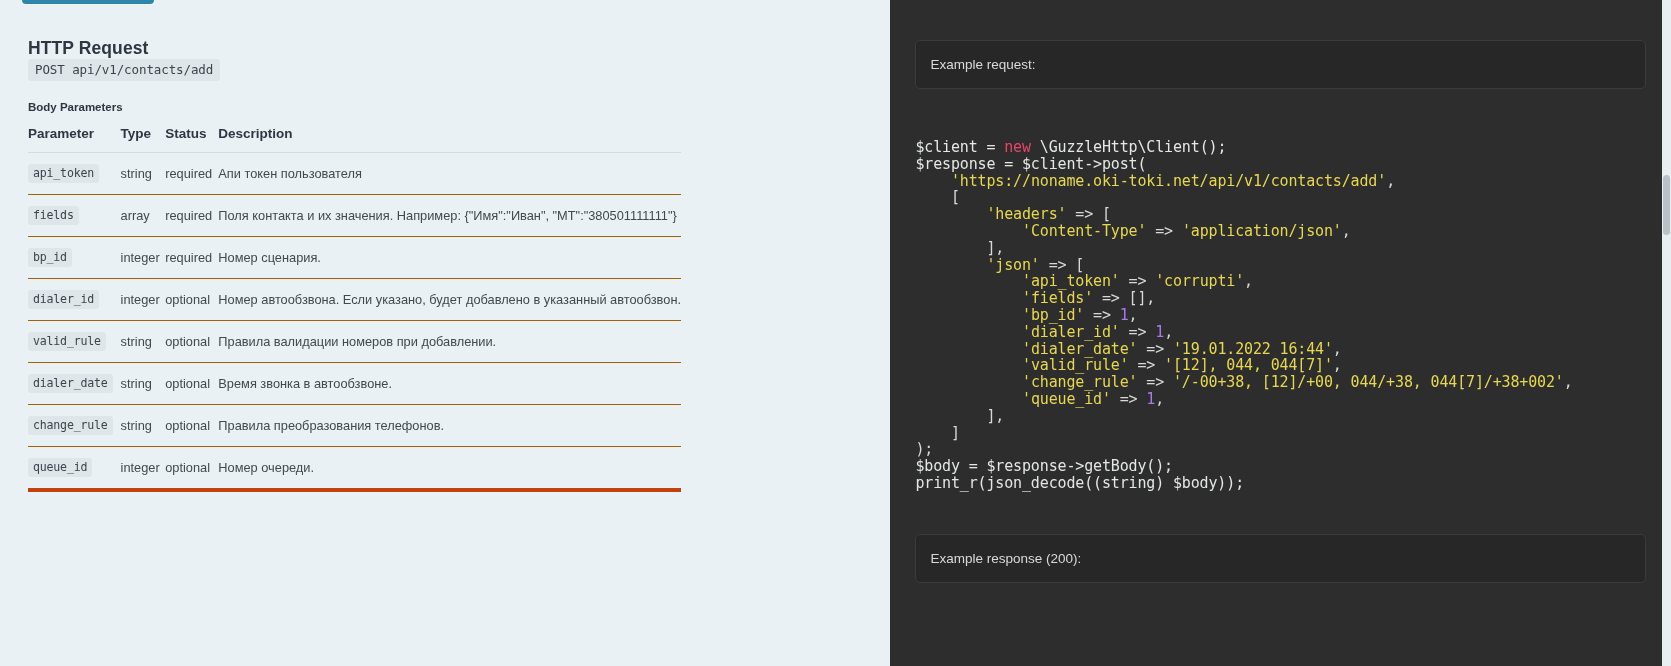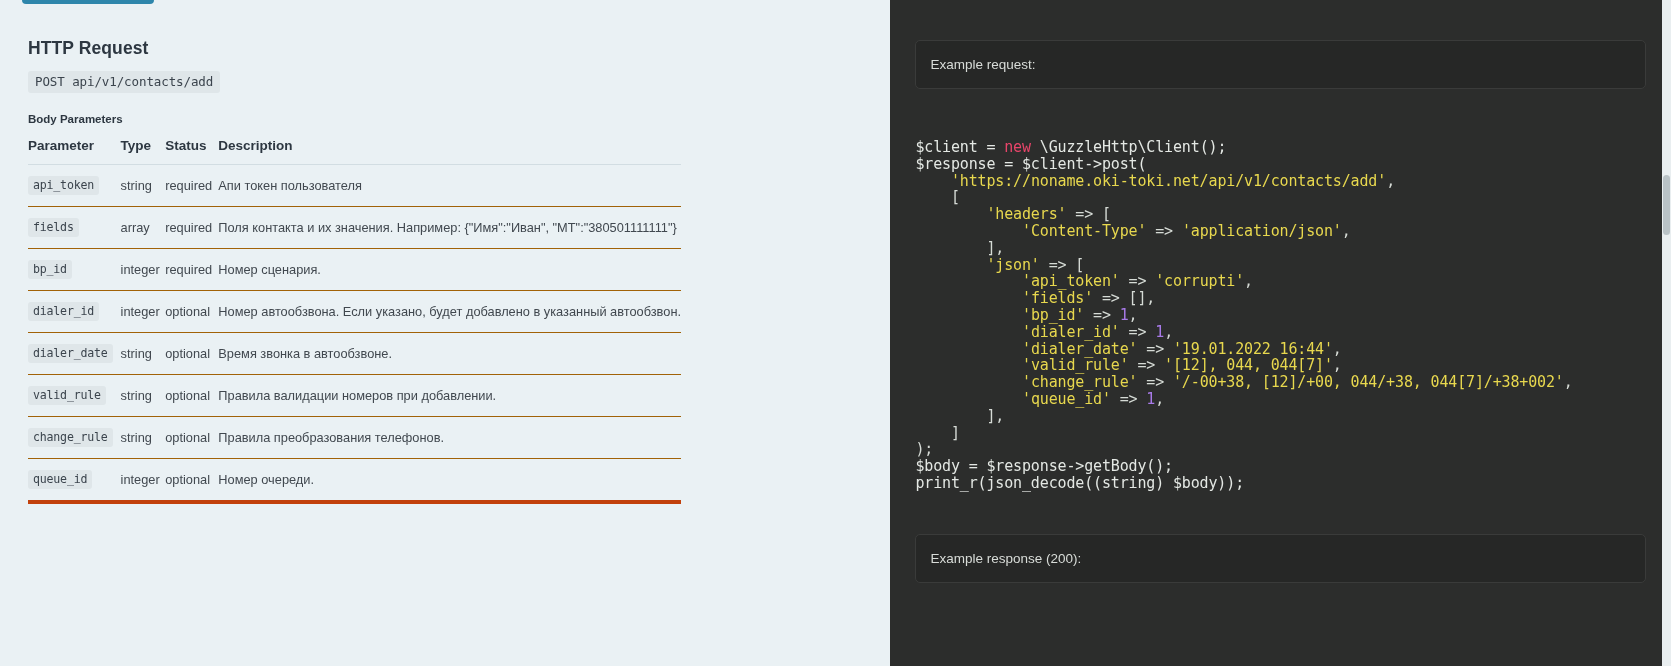--- a/index.html
+++ b/index.html
@@ -27,21 +27,20 @@
   }
   .h-request {
     margin-top: 38px;
     font-size: 17.5px;
     font-weight: bold;
     color: #2d3741;
     letter-spacing: .1px;
   }
   #endpoint-badge {
     display: inline-block;
-    margin-top: 12px;
     padding: 3px 7px 4px 7px;
     background: #dfe6e9;
     border-radius: 3px;
     font-family: "DejaVu Sans Mono", monospace;
     font-size: 12.5px;
     color: #3b444d;
     letter-spacing: -0.1px;
   }
   .section-label {
     margin-top: 20px;
@@ -178,30 +177,30 @@
           <td class="col-status">required</td>
           <td>Номер сценария.</td>
         </tr>
         <tr>
           <td class="col-param"><span class="param-chip">dialer_id</span></td>
           <td class="col-type">integer</td>
           <td class="col-status">optional</td>
           <td>Номер автообзвона. Если указано, будет добавлено в указанный автообзвон.</td>
         </tr>
         <tr>
+          <td class="col-param"><span class="param-chip">valid_rule</span></td>
+          <td class="col-type">string</td>
+          <td class="col-status">optional</td>
+          <td>Правила валидации номеров при добавлении.</td>
+        </tr>
+        <tr>
           <td class="col-param"><span class="param-chip">dialer_date</span></td>
           <td class="col-type">string</td>
           <td class="col-status">optional</td>
           <td>Время звонка в автообзвоне.</td>
-        </tr>
-        <tr>
-          <td class="col-param"><span class="param-chip">valid_rule</span></td>
-          <td class="col-type">string</td>
-          <td class="col-status">optional</td>
-          <td>Правила валидации номеров при добавлении.</td>
         </tr>
         <tr>
           <td class="col-param"><span class="param-chip">change_rule</span></td>
           <td class="col-type">string</td>
           <td class="col-status">optional</td>
           <td>Правила преобразования телефонов.</td>
         </tr>
         <tr>
           <td class="col-param"><span class="param-chip">queue_id</span></td>
           <td class="col-type">integer</td>

